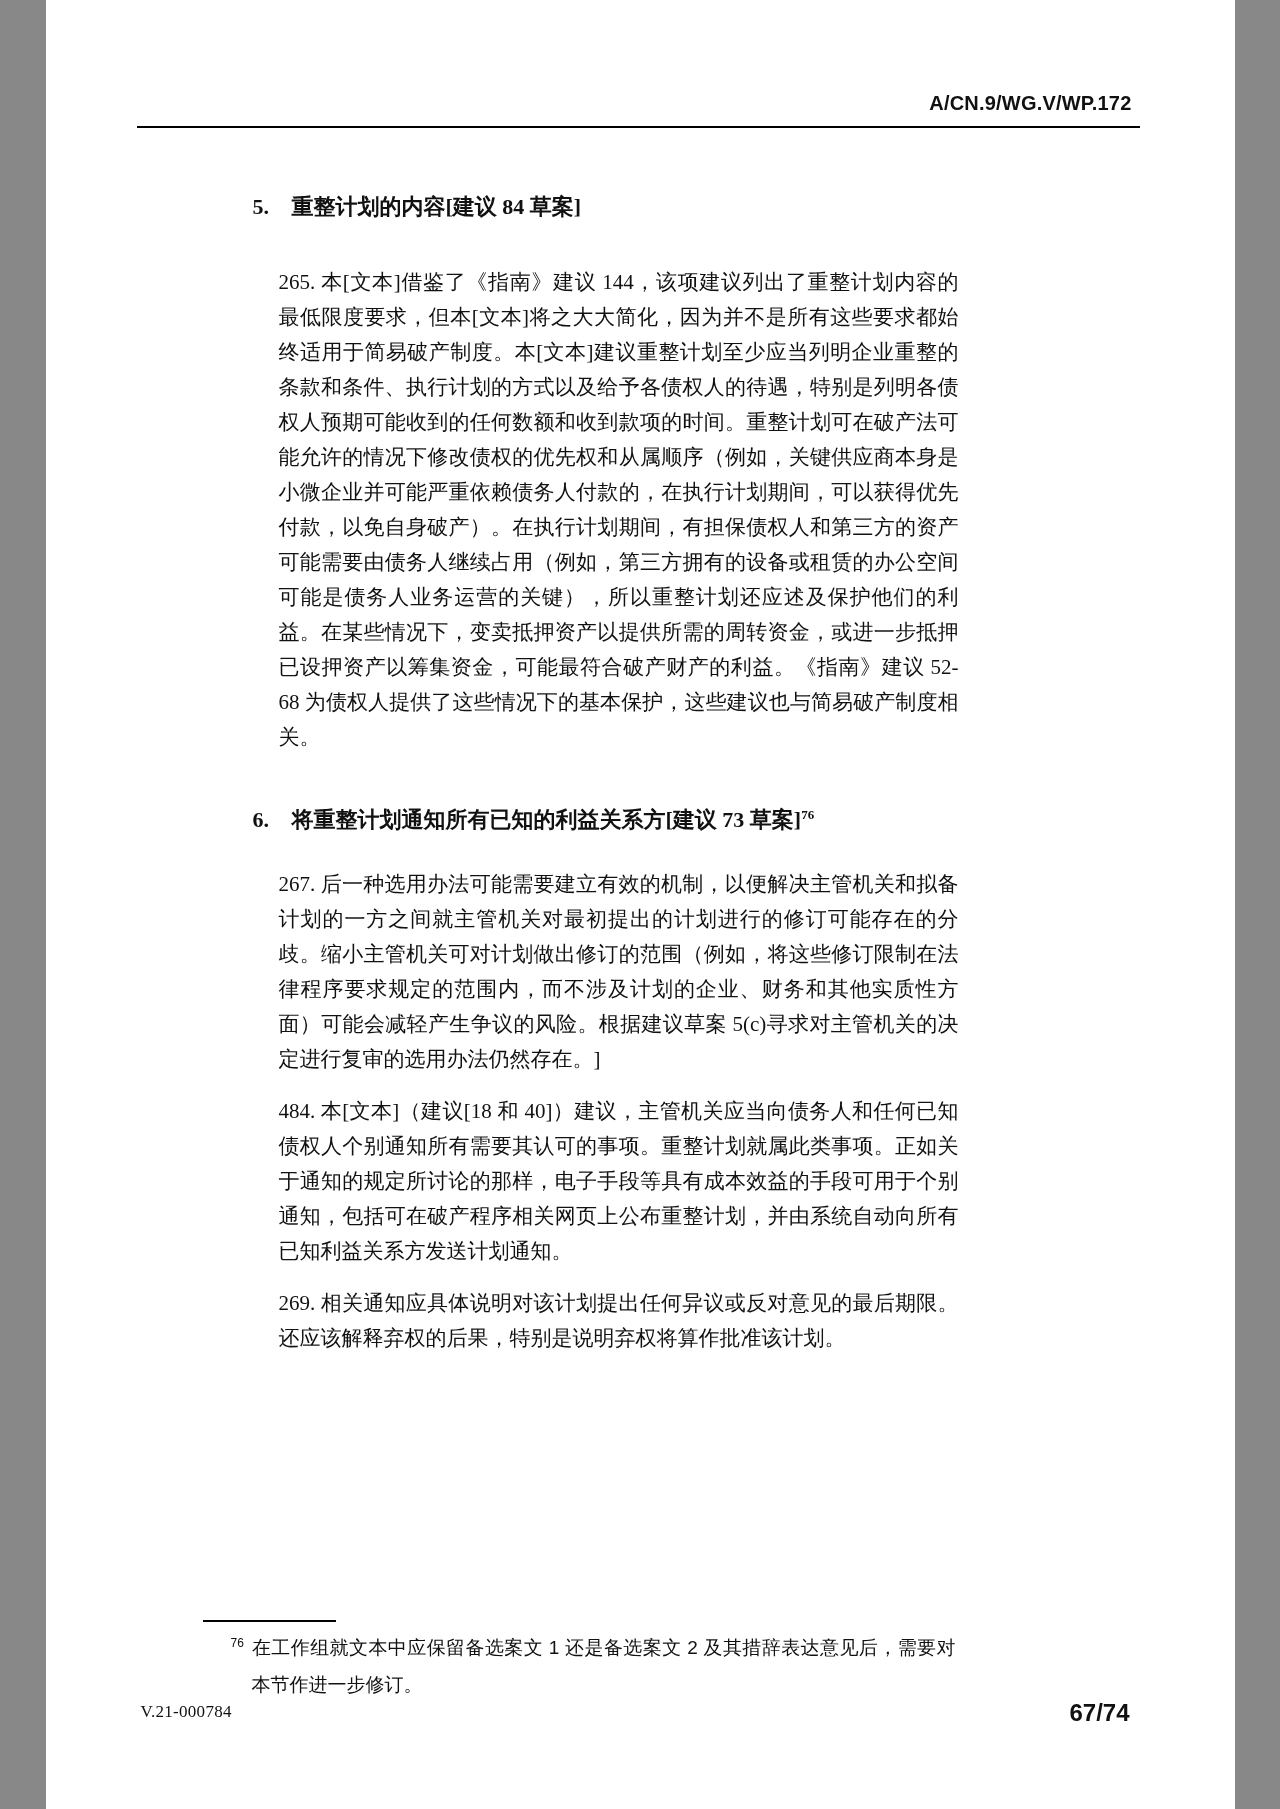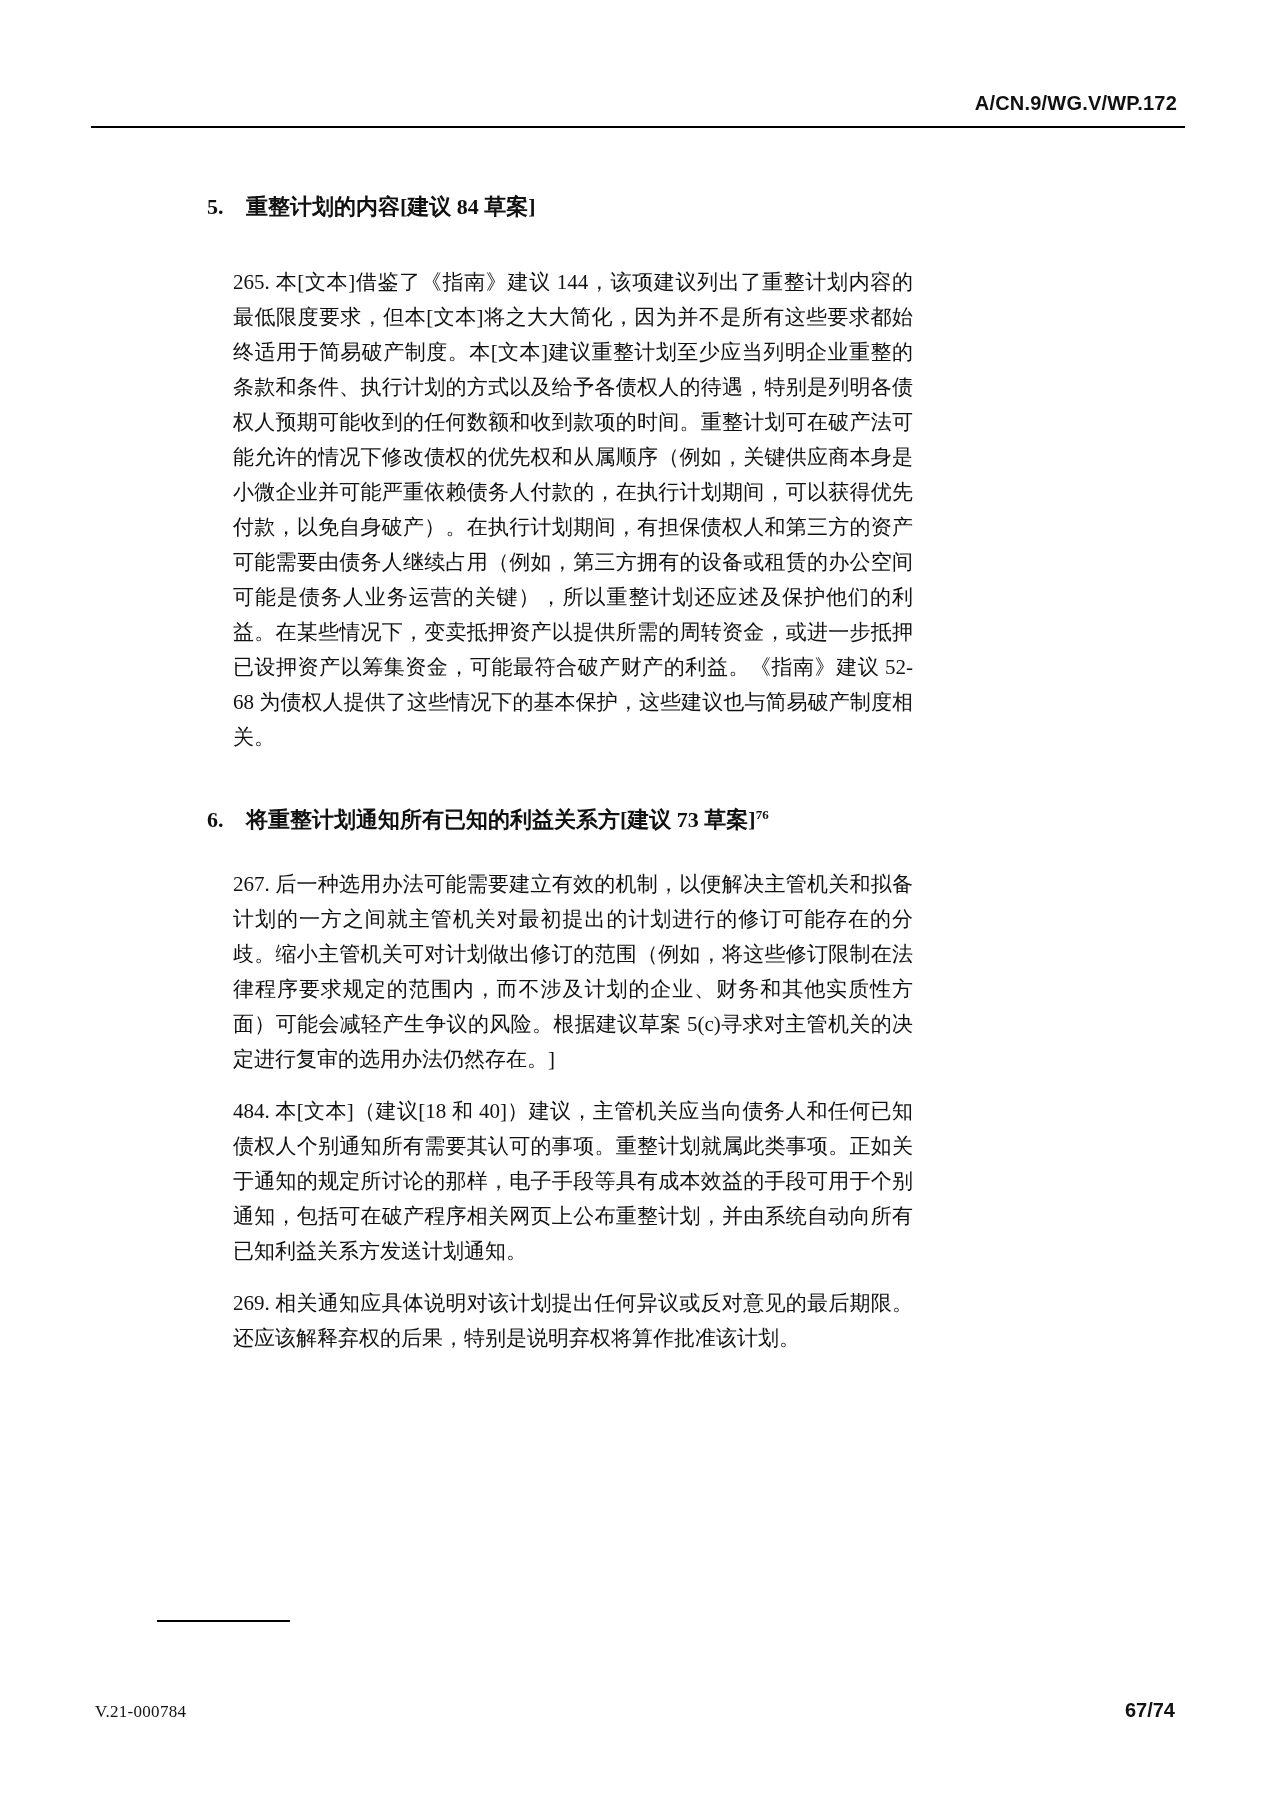--- a/index.html
+++ b/index.html
@@ -1,18 +1,18 @@
 <!DOCTYPE html>
 <html><head>
 <meta charset="utf-8">
 <style>
   html,body{margin:0;padding:0;background:#888;}
   .page{
     position:relative;
-    width:1280px;height:1809px;
+    width:1189px;height:1809px;
     margin:0 auto;
     background:#ffffff;
     color:#111;
     font-family:"Liberation Serif","DejaVu Serif",serif;
     overflow:hidden;
   }
   .doc-symbol{
     position:absolute;top:92px;right:103px;
     font-family:"Liberation Sans","DejaVu Sans",sans-serif;
     font-weight:bold;font-size:20px;letter-spacing:0.2px;
@@ -52,21 +52,21 @@
     display:inline-block;margin-left:-21px;width:21px;
     font-size:12px;vertical-align:super;line-height:0;
   }
   .footer-left{
     position:absolute;left:95px;top:1702px;
     font-size:17px;letter-spacing:0.3px;
   }
   .footer-right{
     position:absolute;right:105px;top:1699px;
     font-family:"Liberation Sans","DejaVu Sans",sans-serif;
-    font-weight:bold;font-size:20px;
+    font-weight:bold;font-size:24px;
   }
 </style>
 </head>
 <body>
 
 <div class="page">
 
   <div class="doc-symbol">A/CN.9/WG.V/WP.172</div>
 
   <div class="header-rule"></div>
@@ -88,18 +88,23 @@
     <p class="body-para">267. 后一种选用办法可能需要建立有效的机制，以便解决主管机关和拟备计划的一方之间就主管机关对最初提出的计划进行的修订可能存在的分歧。缩小主管机关可对计划做出修订的范围（例如，将这些修订限制在法律程序要求规定的范围内，而不涉及计划的企业、财务和其他实质性方面）可能会减轻产生争议的风险。根据建议草案 5(c)寻求对主管机关的决定进行复审的选用办法仍然存在。]</p>
 
     <p class="body-para">484. 本[文本]（建议[18 和 40]）建议，主管机关应当向债务人和任何已知债权人个别通知所有需要其认可的事项。重整计划就属此类事项。正如关于通知的规定所讨论的那样，电子手段等具有成本效益的手段可用于个别通知，包括可在破产程序相关网页上公布重整计划，并由系统自动向所有已知利益关系方发送计划通知。</p>
 
     <p class="body-para">269. 相关通知应具体说明对该计划提出任何异议或反对意见的最后期限。还应该解释弃权的后果，特别是说明弃权将算作批准该计划。</p>
 
   </div>
 
   <div class="footnote-rule"></div>
 
+  <div class="footnote">
+    <span class="footnote-text">
+      <sup class="fn-marker">76</sup><span>在工作组就文本中应保留备选案文 1 还是备选案文 2 及其措辞表达意见后，需要对本节作进一步修订。</span>
+    </span>
+  </div>
 
   <div class="footer-left">V.21-000784</div>
 
   <div class="footer-right">67/74</div>
 
 </div>
 
 </body></html>

